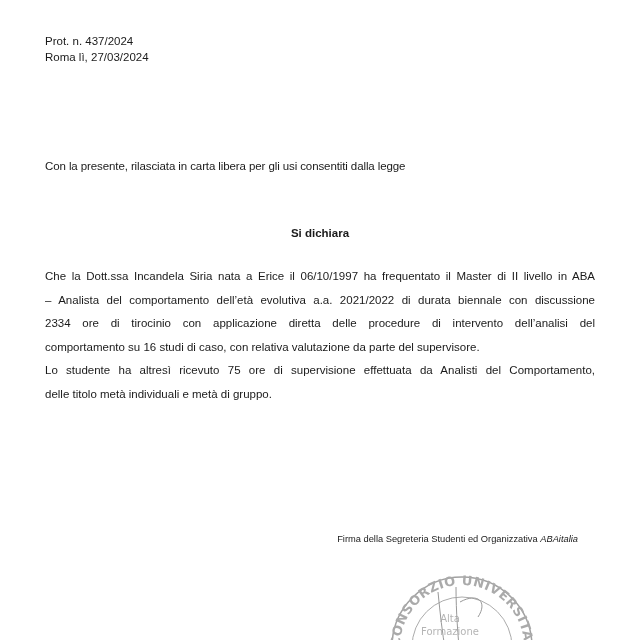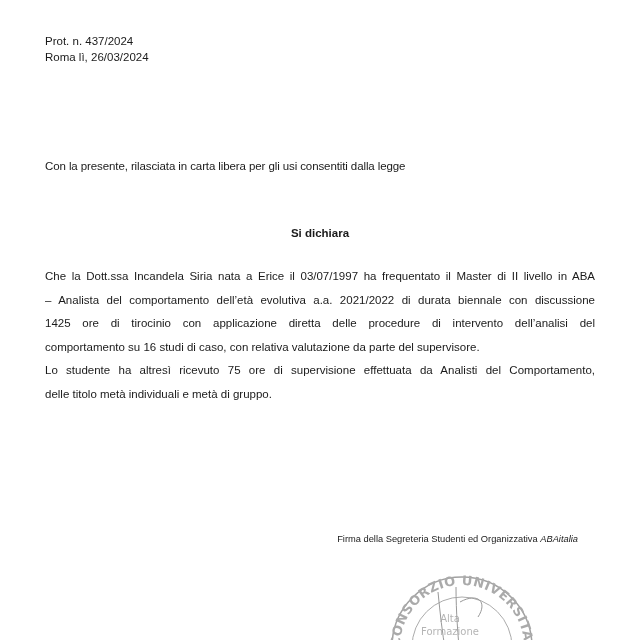--- a/index.html
+++ b/index.html
@@ -21,31 +21,31 @@
     .signature i { font-style: italic; text-align: center; }
     .stamp { position: absolute; left: 378px; top: 555px; width: 170px; height: 120px; opacity: 0.55; }
   </style>
 </head>
 <body>
 
 <div class="page">
 
   <div class="prot">
     <div>Prot. n. 437/2024</div>
-    <div>Roma lì, 26/03/2024</div>
+    <div>Roma lì, 27/03/2024</div>
   </div>
 
   <div class="intro">Con la presente, rilasciata in carta libera per gli usi consentiti dalla legge</div>
 
   <div class="title">Si dichiara</div>
 
   <div class="body-text">
-    <span class="line">Che la Dott.ssa Incandela Siria nata a Erice il 03/07/1997 ha frequentato il Master di II livello in ABA</span>
+    <span class="line">Che la Dott.ssa Incandela Siria nata a Erice il 06/10/1997 ha frequentato il Master di II livello in ABA</span>
     <span class="line">– Analista del comportamento dell’età evolutiva a.a. 2021/2022 di durata biennale con discussione</span>
-    <span class="line">1425 ore di tirocinio con applicazione diretta delle procedure di intervento dell’analisi del</span>
+    <span class="line">2334 ore di tirocinio con applicazione diretta delle procedure di intervento dell’analisi del</span>
     <span class="line last">comportamento su 16 studi di caso, con relativa valutazione da parte del supervisore.</span>
     <span class="line">Lo studente ha altresì ricevuto 75 ore di supervisione effettuata da Analisti del Comportamento,</span>
     <span class="line last">delle titolo metà individuali e metà di gruppo.</span>
   </div>
 
   <div class="signature"><span>Firma della Segreteria Studenti ed Organizzativa </span><i>ABAitalia</i></div>
 
   <div class="stamp">
     <svg width="170" height="120" viewBox="0 0 170 120">
       <defs>

